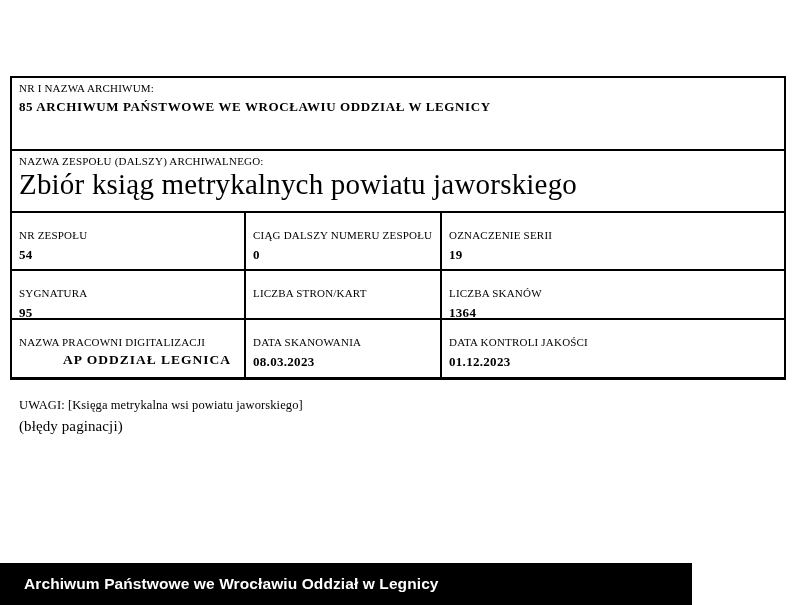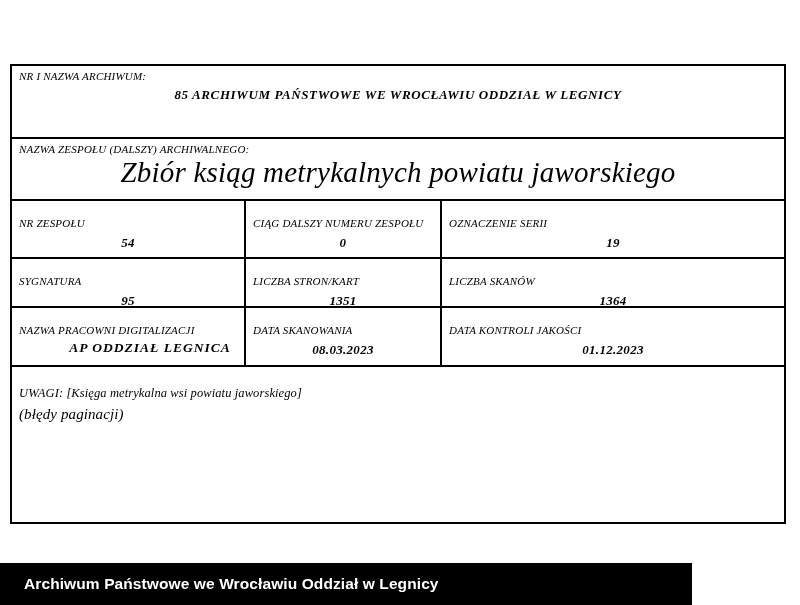--- a/index.html
+++ b/index.html
@@ -10,44 +10,43 @@
     --footer-text:#ffffff;
   }
   html,body{margin:0;padding:0;}
   body{
     width:800px;height:605px;background:var(--bg);
     font-family:"Liberation Serif", serif;color:var(--text);
     position:relative;overflow:hidden;
   }
   .page{position:absolute;left:0;top:0;width:800px;height:605px;background:var(--bg);}
   .card{
-    position:absolute;left:10px;top:64px;width:776px;height:460px;
+    position:absolute;left:10px;top:76px;width:776px;height:304px;
     box-sizing:border-box;border:2px solid var(--border);background:var(--bg);
     display:grid;
     grid-template-columns:234px 196px 342px;
     grid-template-rows:73px 62px 58px 49px 59px 67px;
-    font-style:italic;
   }
   .cell{
     box-sizing:border-box;overflow:hidden;
     border-right:2px solid var(--border);
     border-bottom:2px solid var(--border);
     padding:4px 7px 2px 7px;
   }
   .cell.span3{grid-column:1 / -1;border-right:none;}
   .cell.last-col{border-right:none;}
   .cell.last-row{border-bottom:none;}
   .cell.data-row{padding-top:16px;}
   .label{
     font-size:11px;line-height:13px;letter-spacing:0.2px;
     white-space:nowrap;
   }
   .value{
     font-weight:bold;font-size:13px;line-height:15px;
-    text-align:center;margin-top:5px;letter-spacing:0.3px;
+    margin-top:5px;letter-spacing:0.3px;
   }
   .v-archive{font-size:13px;letter-spacing:0.6px;margin-top:4px;}
   .v-fonds{
     font-weight:normal;font-size:29px;line-height:29px;
     letter-spacing:0.2px;margin-top:2px;
   }
   .v-lab{font-size:13.5px;letter-spacing:1px;padding-left:44px;margin-top:3px;}
   .remarks-line{font-size:12.5px;line-height:21px;letter-spacing:0.1px;}
   .remarks-line2{font-size:15px;}
   .footer{
@@ -87,21 +86,20 @@
       <div class="label">OZNACZENIE SERII</div>
       <div class="value">19</div>
     </div>
 
     <div class="cell data-row">
       <div class="label">SYGNATURA</div>
       <div class="value">95</div>
     </div>
     <div class="cell data-row">
       <div class="label">LICZBA STRON/KART</div>
-      <div class="value">1351</div>
     </div>
     <div class="cell data-row last-col">
       <div class="label">LICZBA SKANÓW</div>
       <div class="value">1364</div>
     </div>
 
     <div class="cell data-row">
       <div class="label">NAZWA PRACOWNI DIGITALIZACJI</div>
       <div class="value v-lab">AP ODDZIAŁ LEGNICA</div>
     </div>

